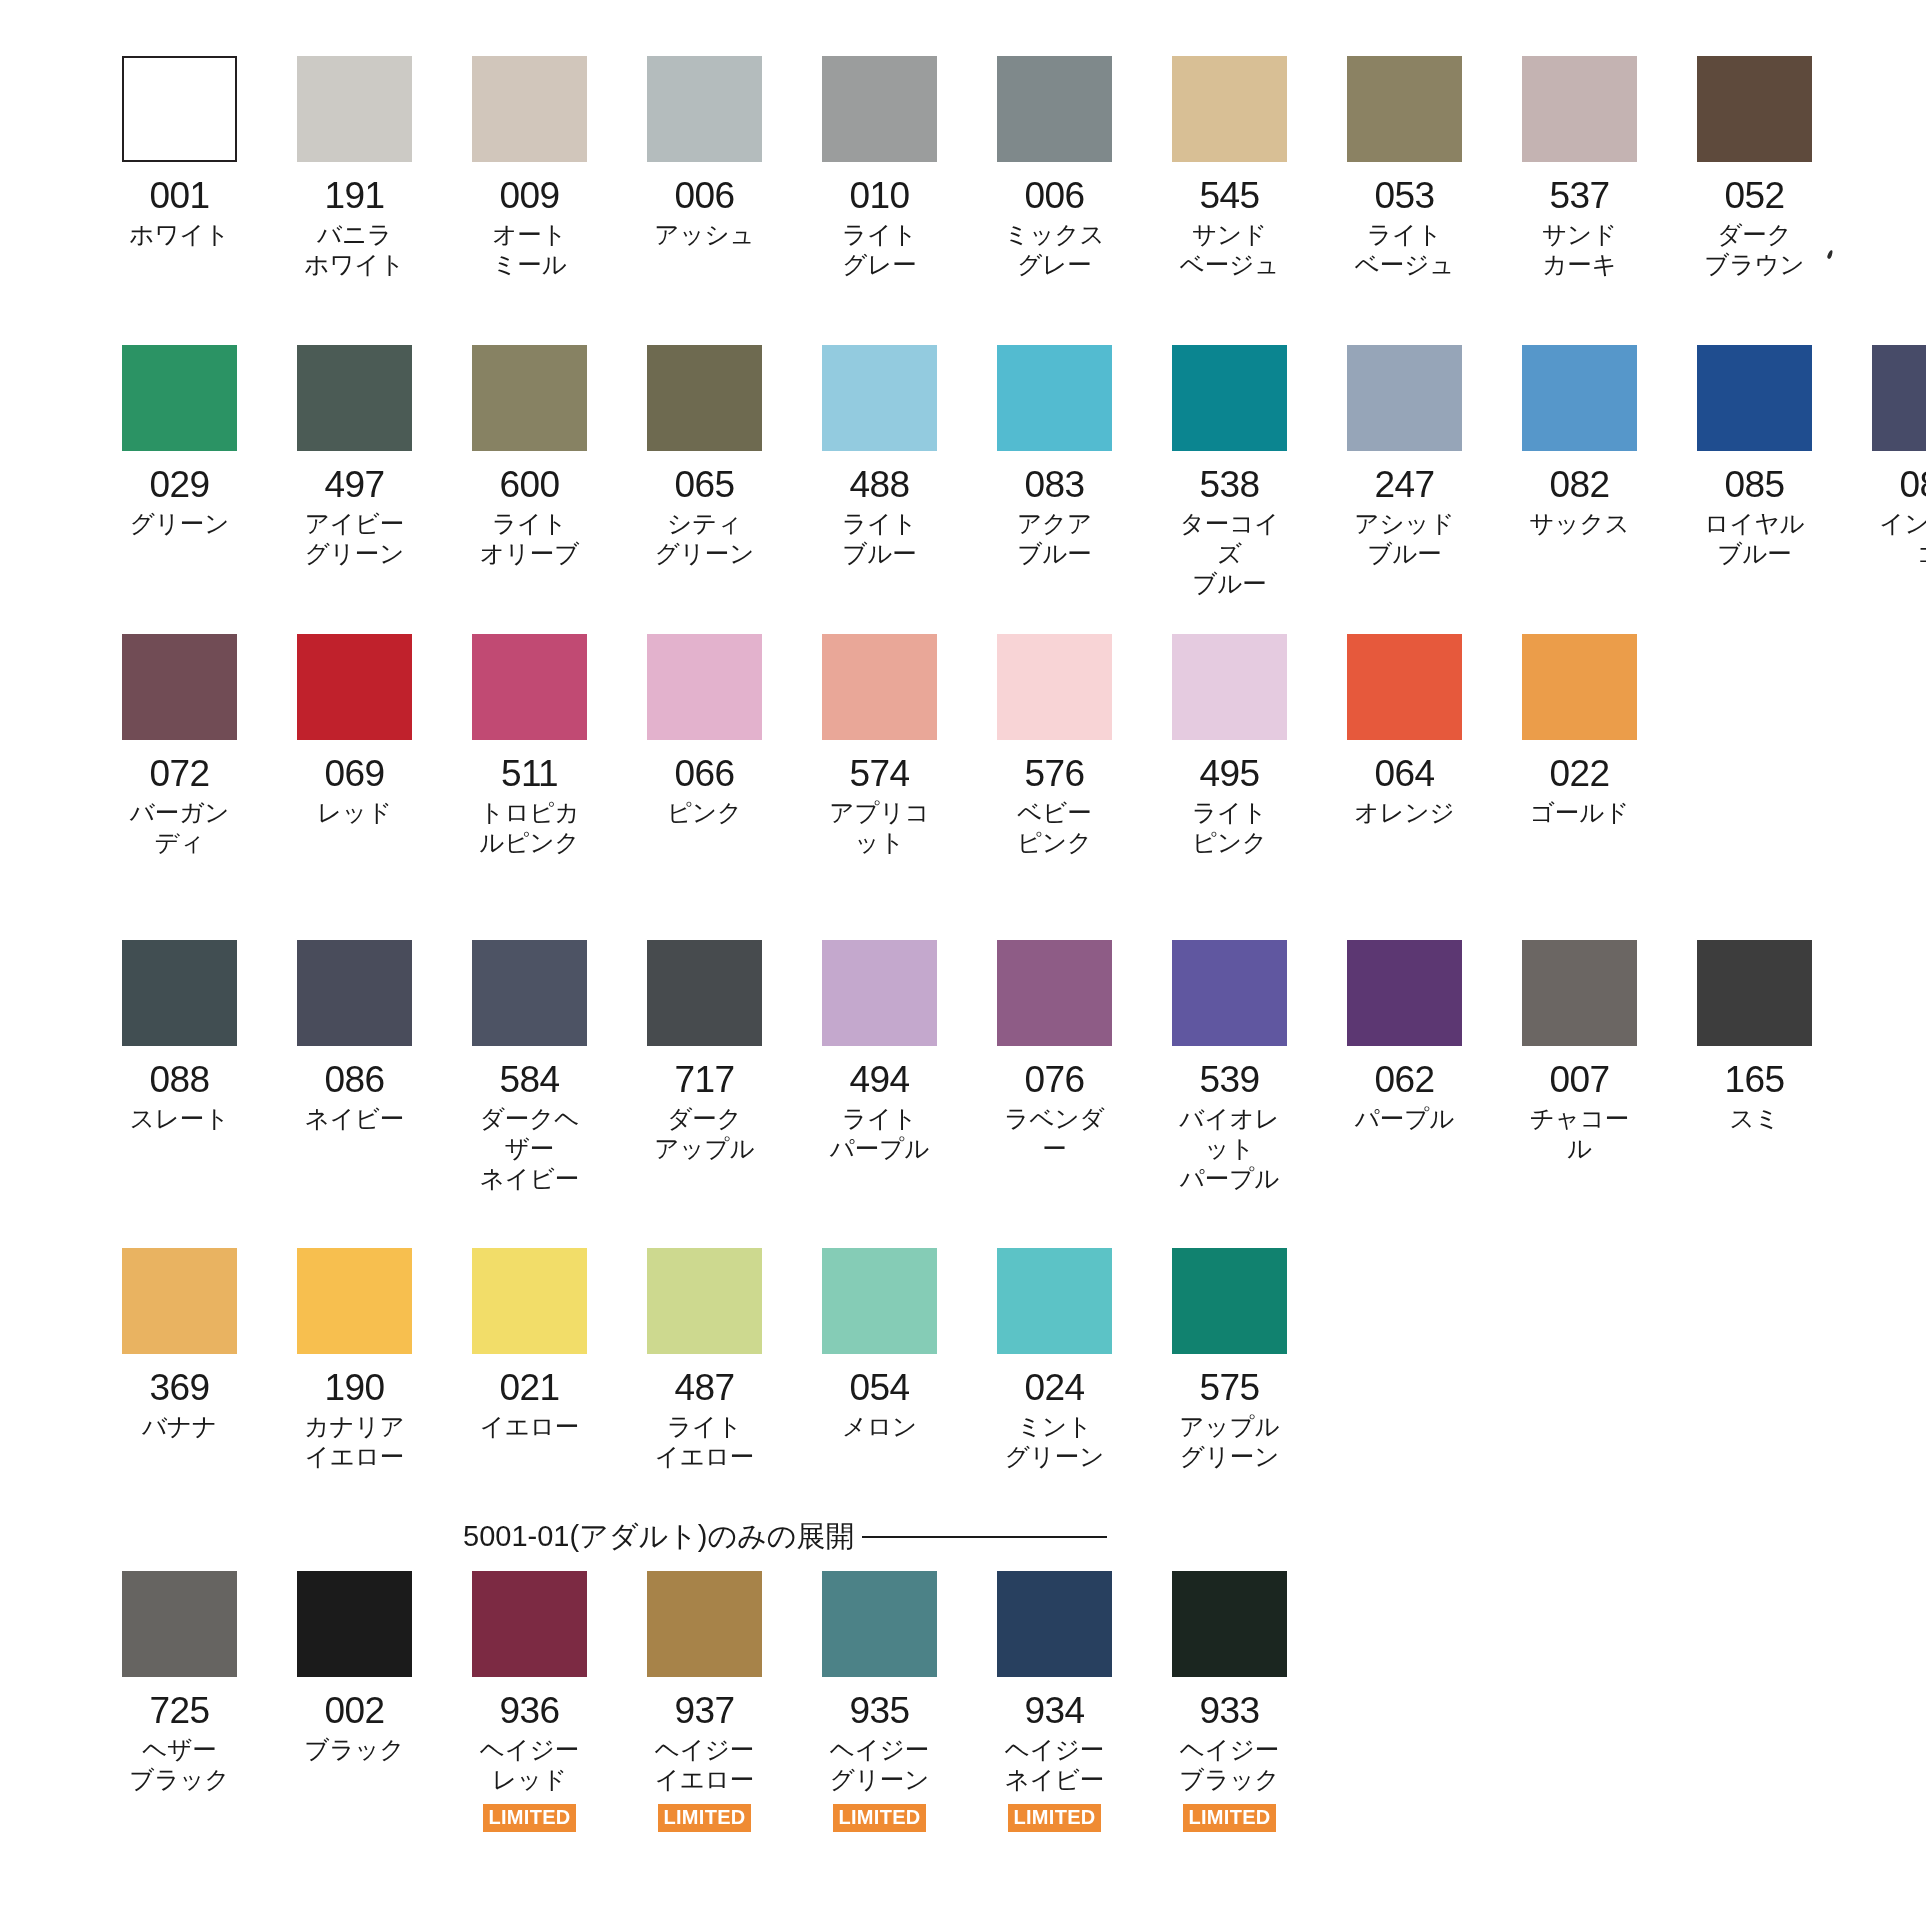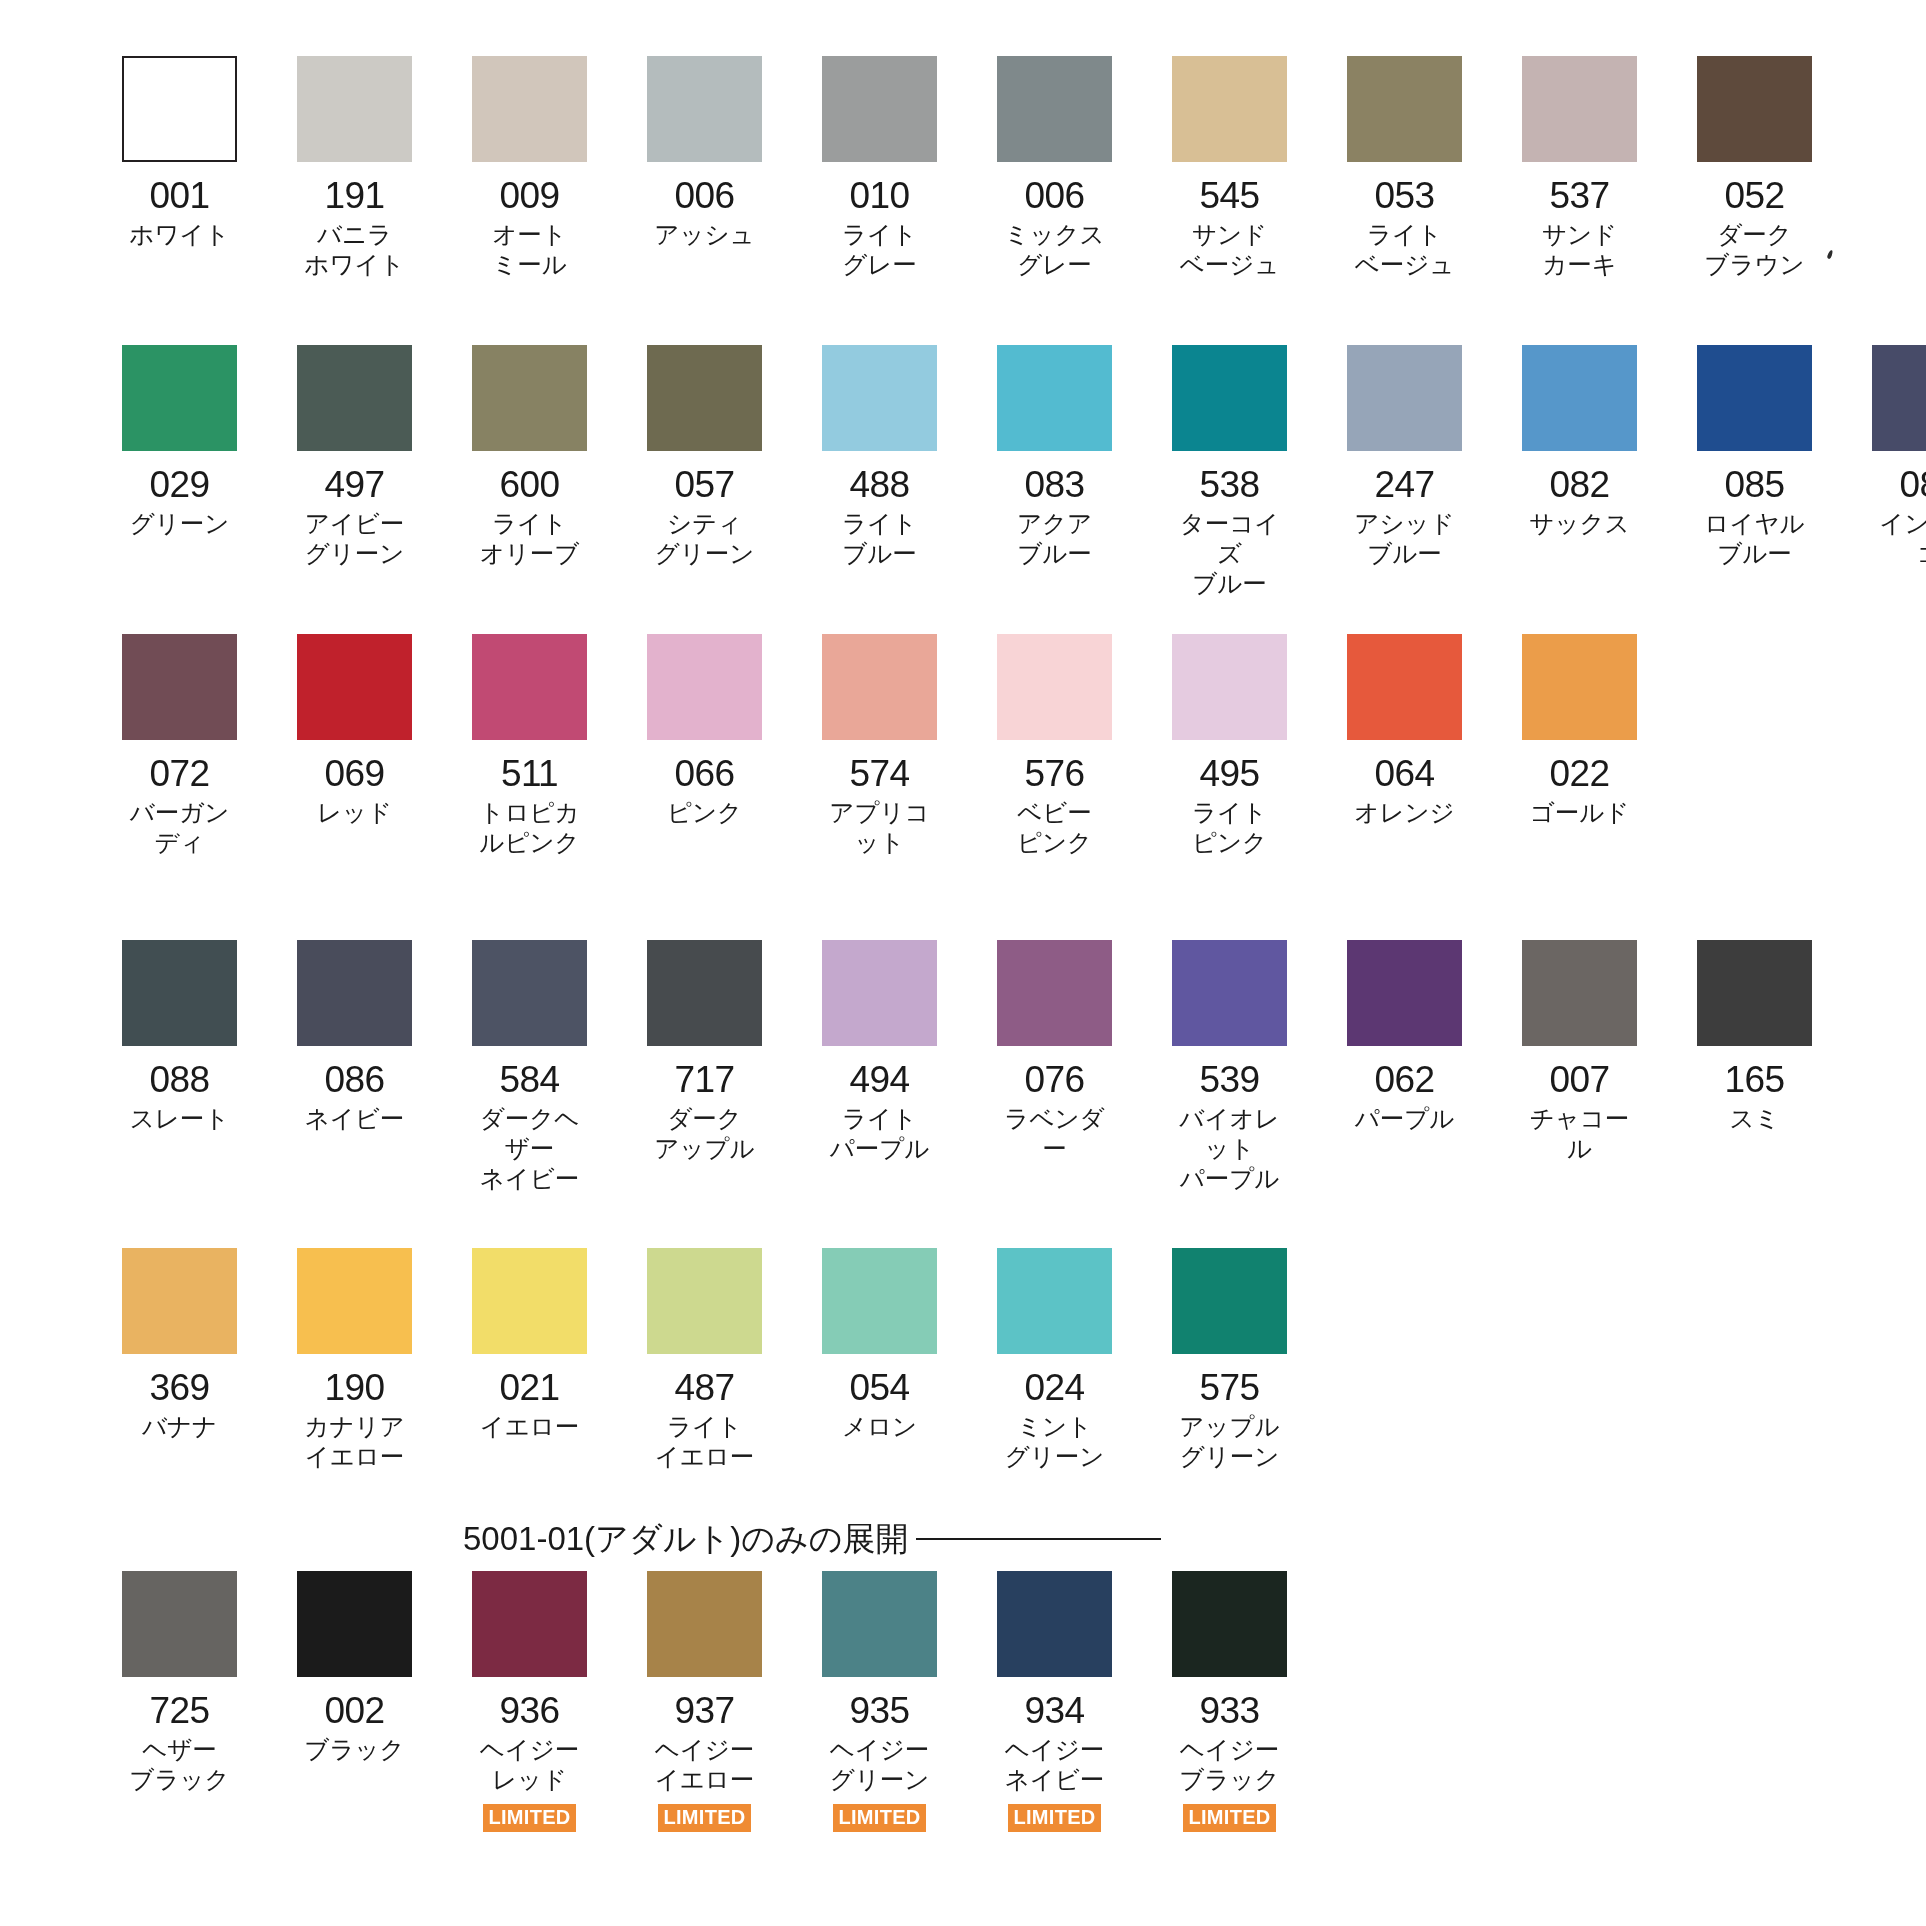--- a/index.html
+++ b/index.html
@@ -68,21 +68,21 @@
   }
 
   
   .note{
     position:absolute;
     display:flex;
     align-items:center;
     white-space:nowrap;
   }
   .note-text{
-    font-size:33px;
+    font-size:29px;
     line-height:1;
     color:#1a1a1a;
   }
   .note-rule{
     height:0;
     border-top:2.8px solid #1a1a1a;
     margin-left:7.8px;
   }
 
   .speck{
@@ -172,21 +172,21 @@
 グリーン</div>
       </div>
       <div class="cell">
         <div class="swatch" style="background: rgb(135, 130, 99);"></div>
         <div class="code">600</div>
         <div class="jp">ライト
 オリーブ</div>
       </div>
       <div class="cell">
         <div class="swatch" style="background: rgb(110, 106, 80);"></div>
-        <div class="code">057</div>
+        <div class="code">065</div>
         <div class="jp">シティ
 グリーン</div>
       </div>
       <div class="cell">
         <div class="swatch" style="background: rgb(147, 203, 223);"></div>
         <div class="code">488</div>
         <div class="jp">ライト
 ブルー</div>
       </div>
       <div class="cell">

